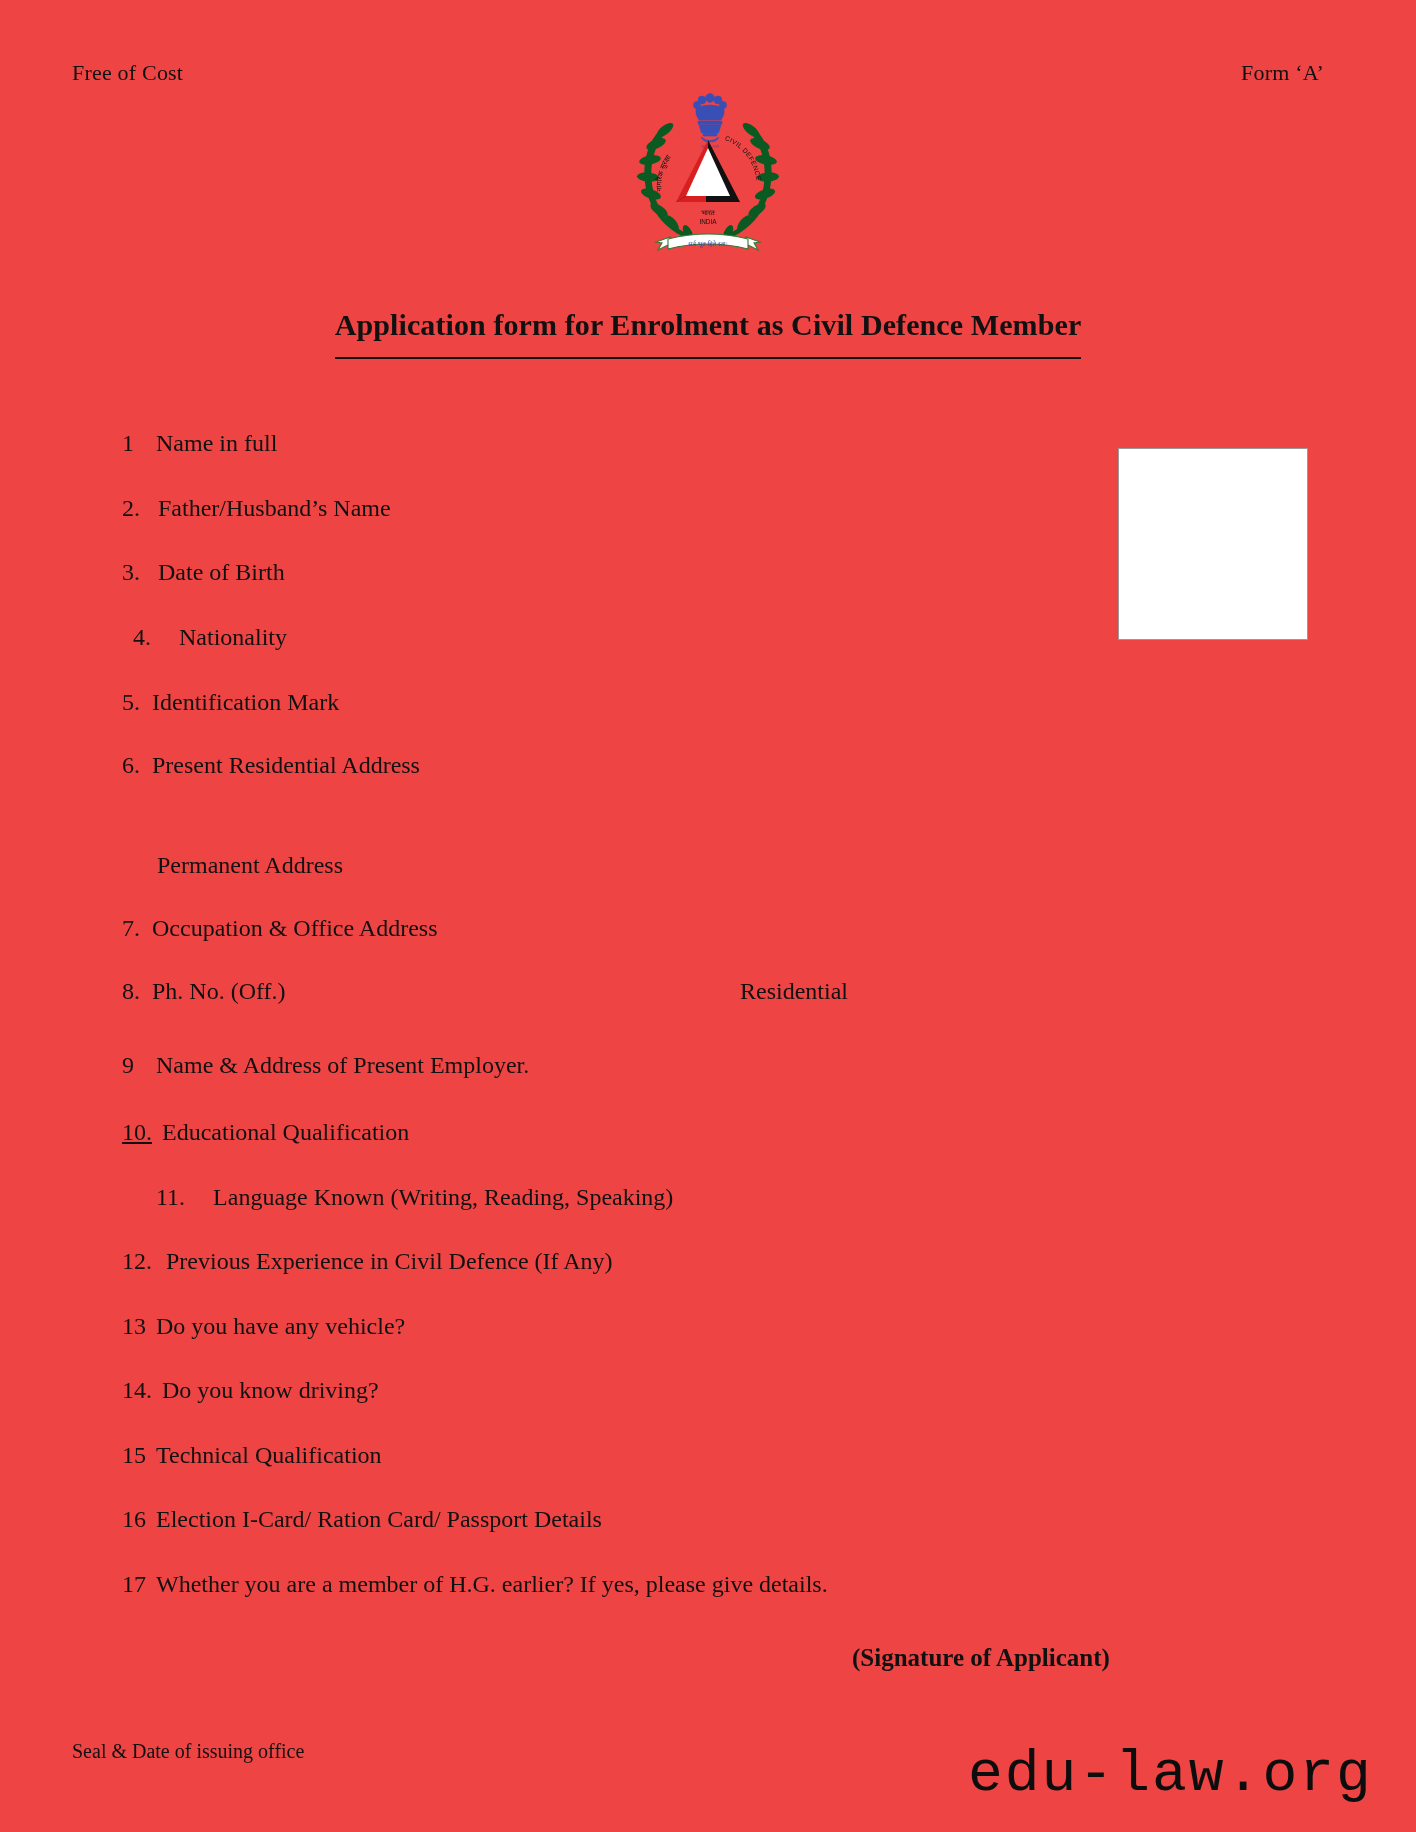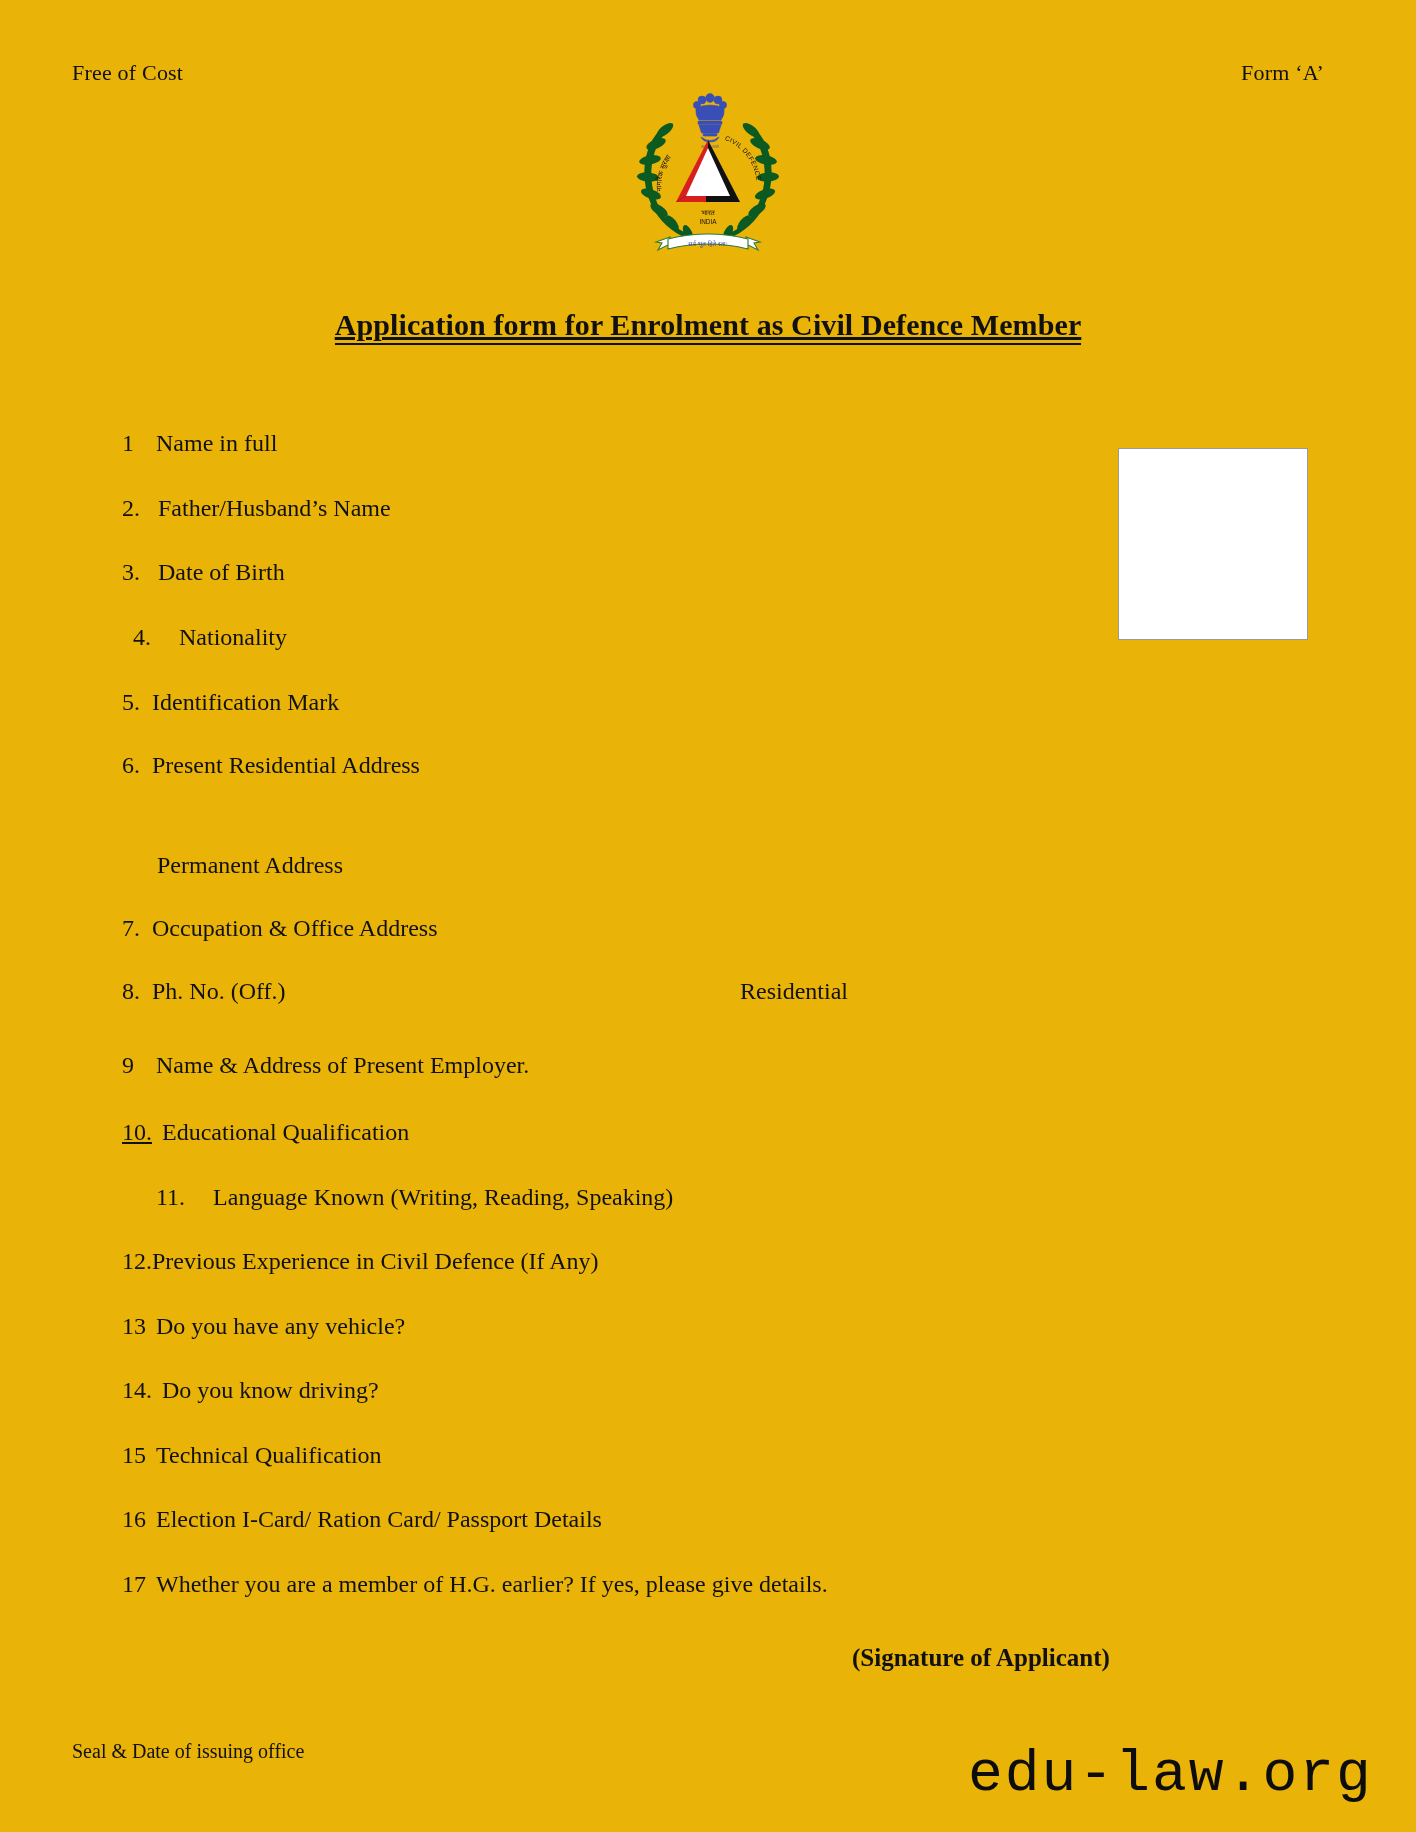--- a/index.html
+++ b/index.html
@@ -12,21 +12,21 @@
     height: 1832px;
     position: relative;
     font-family: "Liberation Serif", "DejaVu Serif", serif;
     color: #111111;
     overflow: hidden;
   }
 
   .page {
     position: absolute;
     inset: 0;
-    background: #eab308;
+    background: #ef4444;
   }
 
   
   .hdr-left {
     position: absolute;
     left: 72px;
     top: 60px;
     font-size: 22px;
     letter-spacing: .2px;
   }
@@ -54,22 +54,21 @@
     left: 0;
     right: 0;
     top: 308px;
     text-align: center;
     font-size: 30px;
     font-weight: bold;
     letter-spacing: .1px;
   }
   .doc-title span {
     border-bottom: 2.5px solid #111;
-    padding-bottom: 2px;
-    text-decoration: underline;
+    padding-bottom: 16px;
   }
 
   
   .photo-box {
     position: absolute;
     left: 1118px;
     top: 448px;
     width: 188px;
     height: 190px;
     border: 1.5px solid #9a9a9a;
@@ -254,21 +253,21 @@
       <div class="form-item" style="left: 122px; top: 559px;"><span class="num" style="margin-right: 18px;">3.</span><span class="txt">Date of Birth</span></div>
       <div class="form-item" style="left: 133px; top: 624px;"><span class="num" style="margin-right: 28px;">4.</span><span class="txt">Nationality</span></div>
       <div class="form-item" style="left: 122px; top: 689px;"><span class="num" style="margin-right: 12px;">5.</span><span class="txt">Identification Mark</span></div>
       <div class="form-item" style="left: 122px; top: 752px;"><span class="num" style="margin-right: 12px;">6.</span><span class="txt">Present Residential Address</span></div>
       <div class="form-item" style="left: 157px; top: 852px;"><span class="num"></span><span class="txt">Permanent Address</span></div>
       <div class="form-item" style="left: 122px; top: 915px;"><span class="num" style="margin-right: 12px;">7.</span><span class="txt">Occupation &amp; Office Address</span></div>
       <div class="form-item" style="left: 122px; top: 978px;"><span class="num" style="margin-right: 12px;">8.</span><span class="txt">Ph. No. (Off.)</span></div>
       <div class="form-item" style="left: 122px; top: 1052px;"><span class="num" style="margin-right: 22px;">9</span><span class="txt">Name &amp; Address of Present Employer.</span></div>
       <div class="form-item" style="left: 122px; top: 1119px;"><span class="num" style="margin-right: 10px; text-decoration: underline;">10.</span><span class="txt">Educational Qualification</span></div>
       <div class="form-item" style="left: 122px; top: 1184px; margin-left: 34px;"><span class="num" style="margin-right: 28px;">11.</span><span class="txt">Language Known (Writing, Reading, Speaking)</span></div>
-      <div class="form-item" style="left: 122px; top: 1248px;"><span class="num" style="">12.</span><span class="txt">Previous Experience in Civil Defence (If Any)</span></div>
+      <div class="form-item" style="left: 122px; top: 1248px;"><span class="num" style="margin-right: 14px;">12.</span><span class="txt">Previous Experience in Civil Defence (If Any)</span></div>
       <div class="form-item" style="left: 122px; top: 1313px;"><span class="num" style="margin-right: 10px;">13</span><span class="txt">Do you have any vehicle?</span></div>
       <div class="form-item" style="left: 122px; top: 1377px;"><span class="num" style="margin-right: 10px;">14.</span><span class="txt">Do you know driving?</span></div>
       <div class="form-item" style="left: 122px; top: 1442px;"><span class="num" style="margin-right: 10px;">15</span><span class="txt">Technical Qualification</span></div>
       <div class="form-item" style="left: 122px; top: 1506px;"><span class="num" style="margin-right: 10px;">16</span><span class="txt">Election I-Card/ Ration Card/ Passport Details</span></div>
       <div class="form-item" style="left: 122px; top: 1571px;"><span class="num" style="margin-right: 10px;">17</span><span class="txt">Whether you are a member of H.G. earlier? If yes, please give details.</span></div>
     </div>
 
   <div class="inline-right" id="residential" style="left: 740px; top: 978px;">Residential</div>
 
   <div class="footer-left">Seal &amp; Date of issuing office</div>

